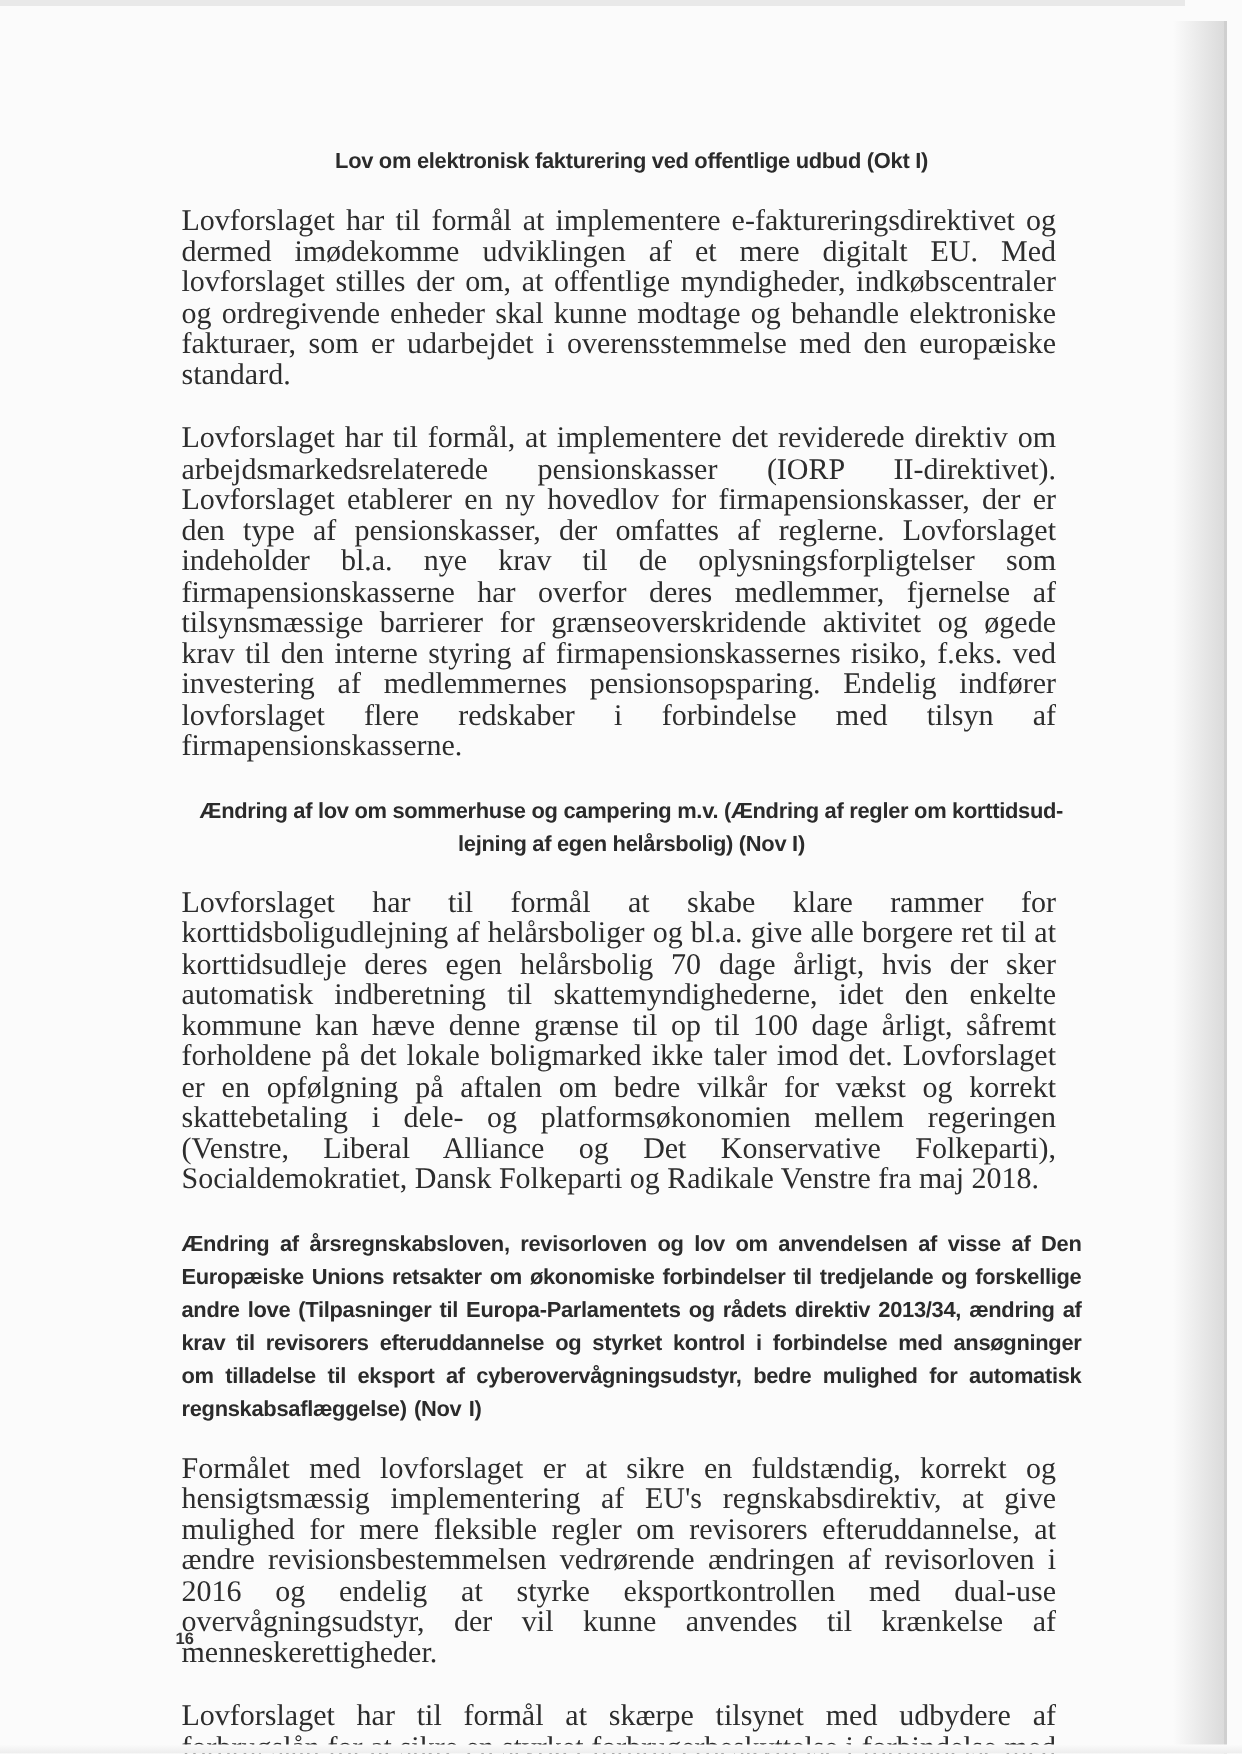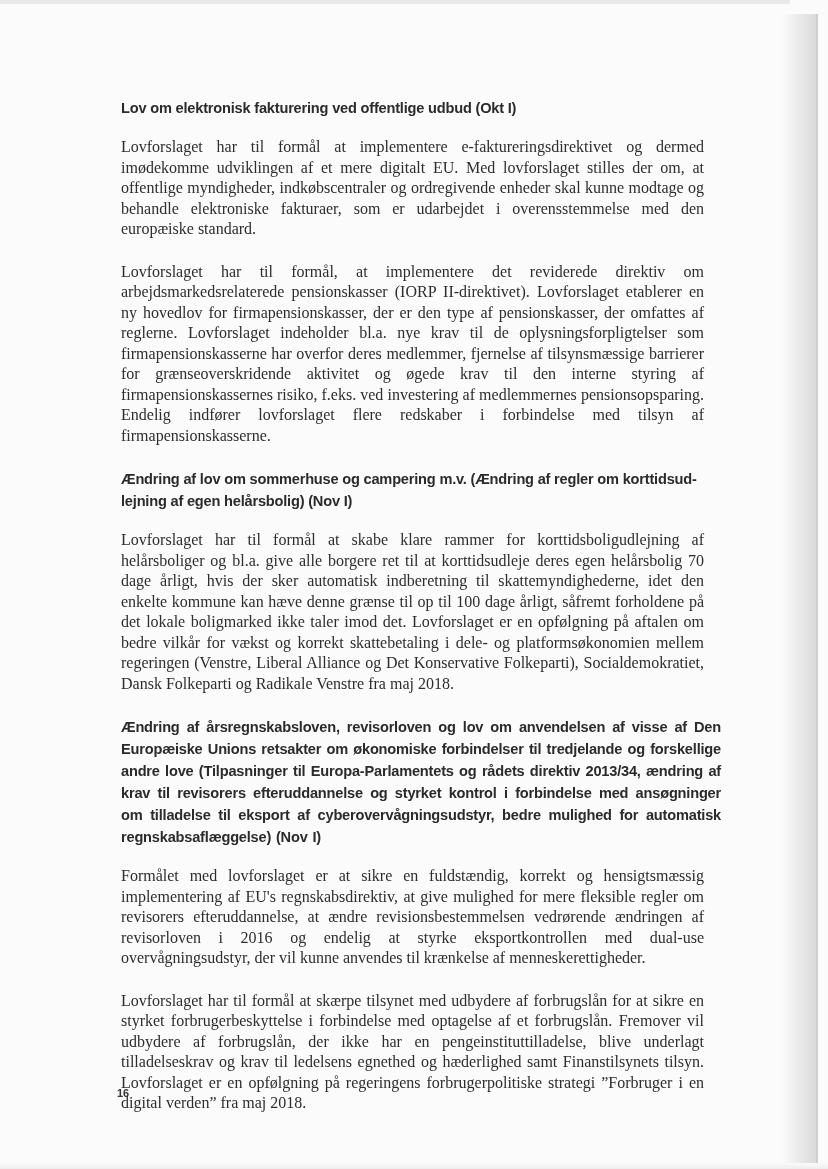--- a/index.html
+++ b/index.html
@@ -30,24 +30,25 @@
     position: absolute; left: 121px; top: 97px; width: 600px;
   }
   .heading {
     font-family: "Liberation Sans", sans-serif;
     font-weight: bold;
     font-size: 14.6px;
     line-height: 22px;
     color: #2b2b2b;
     margin: 0 0 18px 0;
     letter-spacing: -0.2px;
+    text-align: center;
   }
   .heading.long { word-spacing: 1px; text-align: justify; }
   .para {
-    font-size: 16px;
+    font-size: 20px;
     line-height: 20.5px;
     text-align: justify;
     margin: 0 17px 22px 0;
     color: #2d2d2d;
     hyphens: manual;
   }
   .page-number {
     position: absolute; left: 117px; top: 1087px;
     font-family: "Liberation Sans", sans-serif; font-weight: bold;
     font-size: 11px; color: #333; text-align: right;

